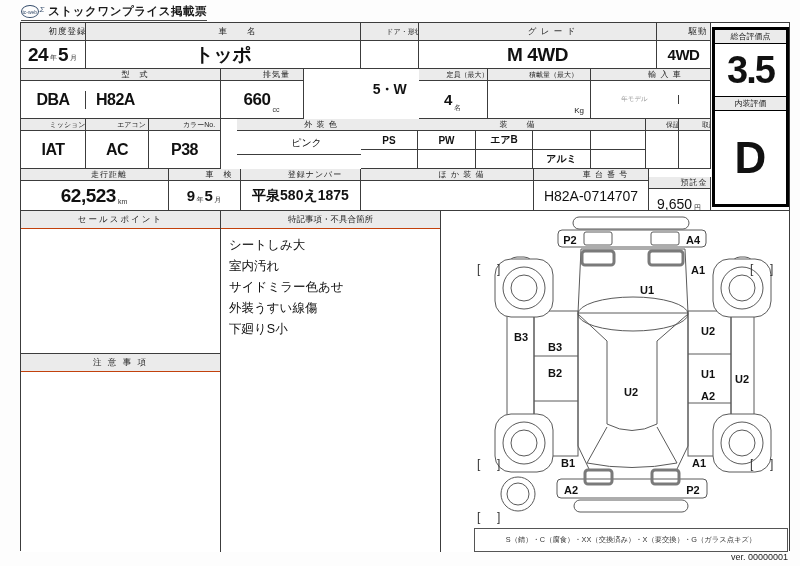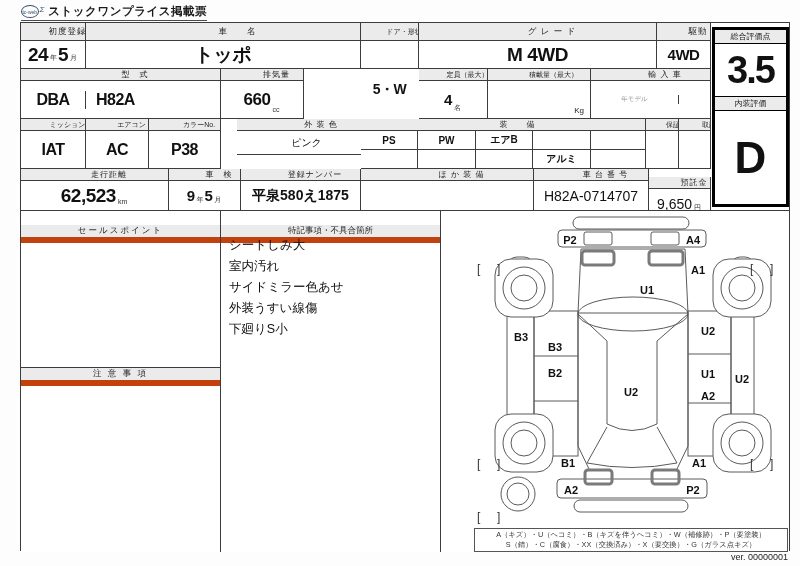--- a/index.html
+++ b/index.html
@@ -71,22 +71,22 @@
   .eval-label{
     flex:none;height:14px;background:#ebebeb;border-bottom:1px solid #000;
     font-size:8px;display:flex;align-items:center;justify-content:center;color:#222;box-sizing:border-box;text-align:center;
   }
   .eval-label.mid{border-top:1px solid #000;height:15px;}
   .eval-score{flex:none;height:52px;display:flex;align-items:center;justify-content:center;font-size:38px;font-weight:600;letter-spacing:-2px;}
   .eval-grade{flex:1;display:flex;align-items:center;justify-content:center;font-size:44px;font-weight:600;}
   
   .band{
     position:absolute;left:0;right:0;height:18px;background:#ebebeb;
-    border-bottom:6px solid #c2410c;box-sizing:border-box;
-    font-size:8.5px;color:#222;display:flex;align-items:center;justify-content:center;letter-spacing:2px;margin-top:14px;
+    border-bottom:1px solid #c2410c;box-sizing:border-box;
+    font-size:8.5px;color:#222;display:flex;align-items:center;justify-content:center;letter-spacing:2px;
   }
   .band.t{top:0;}
   .band.mid2{top:142px;height:19px;border-top:1px solid #3c3c3c;}
   .remark-list{position:absolute;left:8px;top:24px;right:4px;font-size:12.5px;line-height:21px;color:#111;}
   
   .legend-box{
     position:absolute;left:33px;top:317px;width:314px;height:24px;
     border:1px solid #555;box-sizing:border-box;display:flex;flex-direction:column;
     align-items:center;justify-content:center;font-size:7.3px;line-height:10px;color:#333;letter-spacing:0;white-space:nowrap;
   }
@@ -344,20 +344,19 @@
         <text x="329" y="62">]</text>
         <text x="36" y="257">[</text>
         <text x="56" y="257">]</text>
         <text x="309" y="257">[</text>
         <text x="329" y="257">]</text>
         <text x="36" y="310">[</text>
         <text x="56" y="310">]</text>
       </g>
     </svg>
     <div class="legend-box">
-      <div>A（キズ）・U（ヘコミ）・B（キズを伴うヘコミ）・W（補修跡）・P（要塗装）</div>
       <div>S（錆）・C（腐食）・XX（交換済み）・X（要交換）・G（ガラス点キズ）</div>
     </div>
   </div>
 
 </div>
 
 <div class="ver">ver. 00000001</div>
 
 </body></html>

